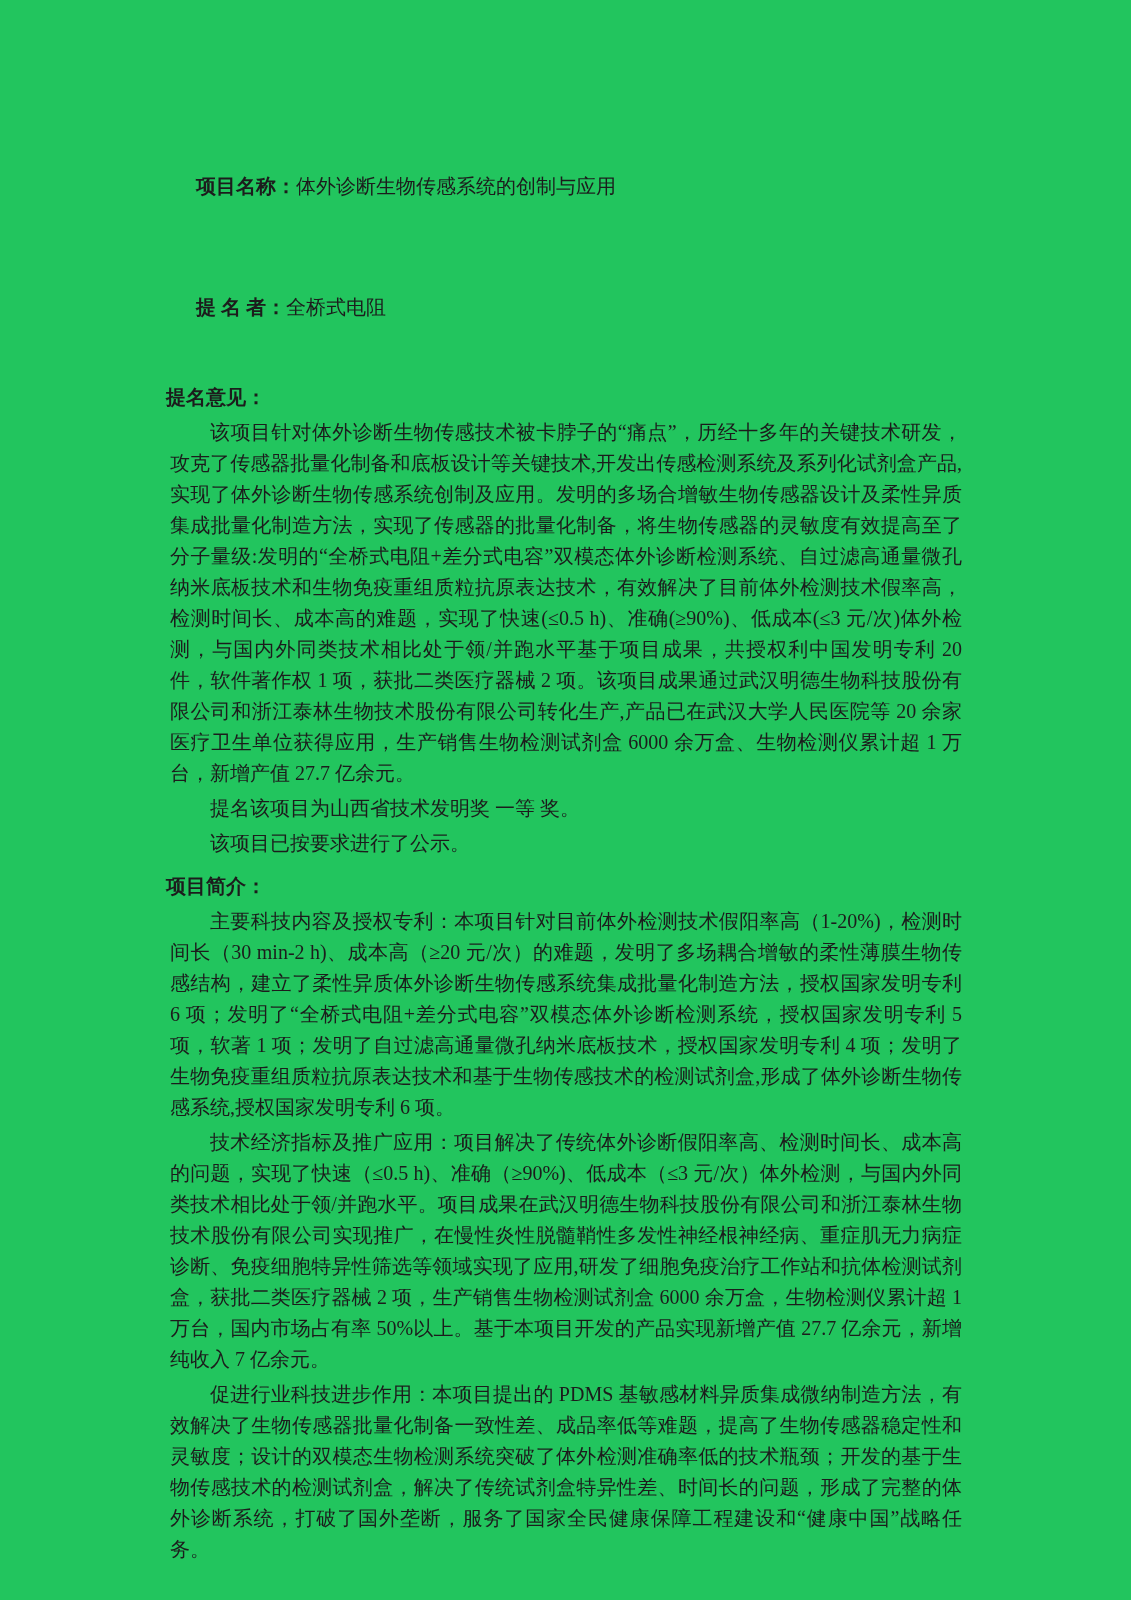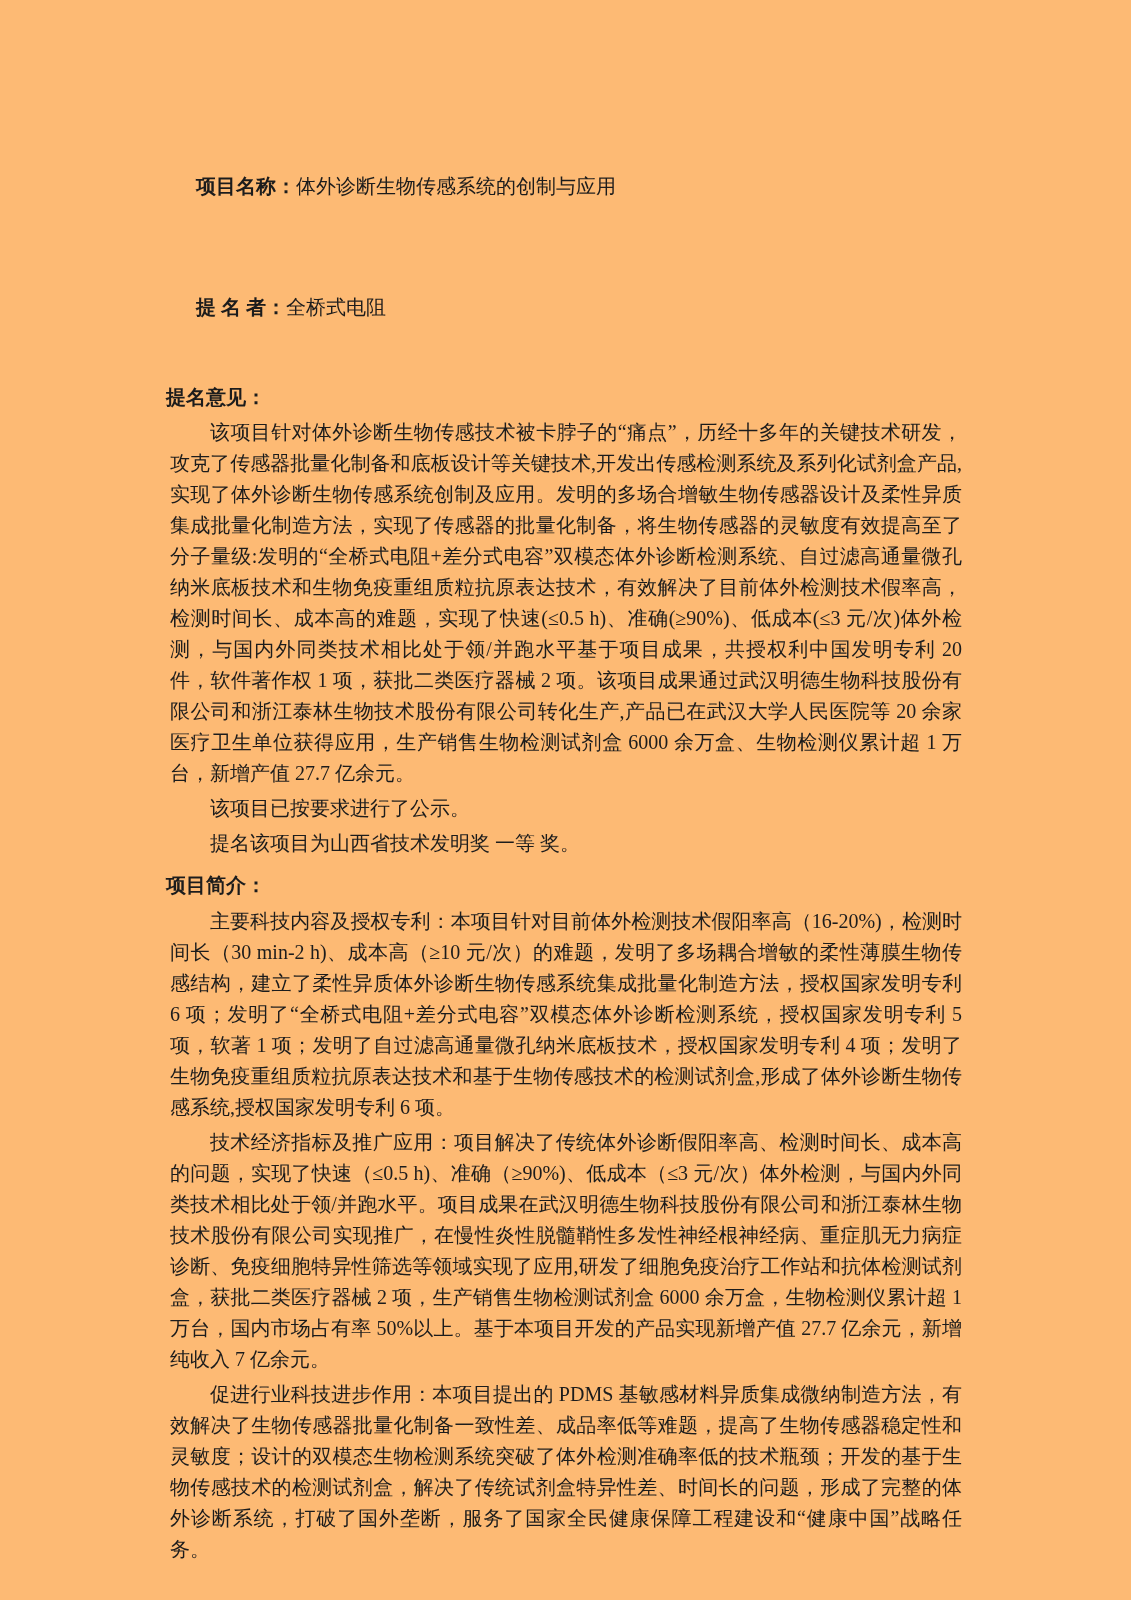--- a/index.html
+++ b/index.html
@@ -4,21 +4,21 @@
 <style>
   html, body {
     margin: 0;
     padding: 0;
     background: #ffffff;
   }
   .page {
     position: relative;
     width: 1131px;
     height: 1600px;
-    background: #fdba74;
+    background: #22c55e;
     overflow: hidden;
   }
   .content {
     position: absolute;
     left: 166px;
     top: 140px;
     width: 800px;
     font-family: "Liberation Serif", serif;
     font-size: 20px;
     line-height: 31px;
@@ -37,21 +37,20 @@
   }
   .section-heading {
     font-weight: 700;
     margin: 0;
   }
   .section-opinion .section-heading {
     margin-top: 28px;
   }
   .section-intro .section-heading {
     margin-top: 12px;
-    font-family: Liberation Mono, monospace;
   }
   p.para {
     margin: 4px;
     text-indent: 40px;
     white-space: pre-wrap;
   }
 </style>
 </head>
 <body>
 
@@ -62,25 +61,25 @@
       <span class="label">项目名称：</span><span class="value">体外诊断生物传感系统的创制与应用</span>
     </div>
 
     <div class="field">
       <span class="label">提 名 者：</span><span class="value">全桥式电阻</span>
     </div>
 
     <div class="section section-opinion">
       <div class="section-heading">提名意见：</div>
       <p class="para">该项目针对体外诊断生物传感技术被卡脖子的“痛点”，历经十多年的关键技术研发，攻克了传感器批量化制备和底板设计等关键技术,开发出传感检测系统及系列化试剂盒产品,实现了体外诊断生物传感系统创制及应用。发明的多场合增敏生物传感器设计及柔性异质集成批量化制造方法，实现了传感器的批量化制备，将生物传感器的灵敏度有效提高至了分子量级:发明的“全桥式电阻+差分式电容”双模态体外诊断检测系统、自过滤高通量微孔纳米底板技术和生物免疫重组质粒抗原表达技术，有效解决了目前体外检测技术假率高，检测时间长、成本高的难题，实现了快速(≤0.5 h)、准确(≥90%)、低成本(≤3 元/次)体外检测，与国内外同类技术相比处于领/并跑水平基于项目成果，共授权利中国发明专利 20 件，软件著作权 1 项，获批二类医疗器械 2 项。该项目成果通过武汉明德生物科技股份有限公司和浙江泰林生物技术股份有限公司转化生产,产品已在武汉大学人民医院等 20 余家医疗卫生单位获得应用，生产销售生物检测试剂盒 6000 余万盒、生物检测仪累计超 1 万台，新增产值 27.7 亿余元。</p>
+      <p class="para">提名该项目为山西省技术发明奖 一等 奖。</p>
       <p class="para">该项目已按要求进行了公示。</p>
-      <p class="para">提名该项目为山西省技术发明奖 一等 奖。</p>
     </div>
 
     <div class="section section-intro">
       <div class="section-heading">项目简介：</div>
-      <p class="para">主要科技内容及授权专利：本项目针对目前体外检测技术假阳率高（16-20%)，检测时间长（30 min-2 h)、成本高（≥10 元/次）的难题，发明了多场耦合增敏的柔性薄膜生物传感结构，建立了柔性异质体外诊断生物传感系统集成批量化制造方法，授权国家发明专利 6 项；发明了“全桥式电阻+差分式电容”双模态体外诊断检测系统，授权国家发明专利 5 项，软著 1 项；发明了自过滤高通量微孔纳米底板技术，授权国家发明专利 4 项；发明了生物免疫重组质粒抗原表达技术和基于生物传感技术的检测试剂盒,形成了体外诊断生物传感系统,授权国家发明专利 6 项。</p>
+      <p class="para">主要科技内容及授权专利：本项目针对目前体外检测技术假阳率高（1-20%)，检测时间长（30 min-2 h)、成本高（≥20 元/次）的难题，发明了多场耦合增敏的柔性薄膜生物传感结构，建立了柔性异质体外诊断生物传感系统集成批量化制造方法，授权国家发明专利 6 项；发明了“全桥式电阻+差分式电容”双模态体外诊断检测系统，授权国家发明专利 5 项，软著 1 项；发明了自过滤高通量微孔纳米底板技术，授权国家发明专利 4 项；发明了生物免疫重组质粒抗原表达技术和基于生物传感技术的检测试剂盒,形成了体外诊断生物传感系统,授权国家发明专利 6 项。</p>
       <p class="para">技术经济指标及推广应用：项目解决了传统体外诊断假阳率高、检测时间长、成本高的问题，实现了快速（≤0.5 h)、准确（≥90%)、低成本（≤3 元/次）体外检测，与国内外同类技术相比处于领/并跑水平。项目成果在武汉明德生物科技股份有限公司和浙江泰林生物技术股份有限公司实现推广，在慢性炎性脱髓鞘性多发性神经根神经病、重症肌无力病症诊断、免疫细胞特异性筛选等领域实现了应用,研发了细胞免疫治疗工作站和抗体检测试剂盒，获批二类医疗器械 2 项，生产销售生物检测试剂盒 6000 余万盒，生物检测仪累计超 1 万台，国内市场占有率 50%以上。基于本项目开发的产品实现新增产值 27.7 亿余元，新增纯收入 7 亿余元。</p>
       <p class="para">促进行业科技进步作用：本项目提出的 PDMS 基敏感材料异质集成微纳制造方法，有效解决了生物传感器批量化制备一致性差、成品率低等难题，提高了生物传感器稳定性和灵敏度；设计的双模态生物检测系统突破了体外检测准确率低的技术瓶颈；开发的基于生物传感技术的检测试剂盒，解决了传统试剂盒特异性差、时间长的问题，形成了完整的体外诊断系统，打破了国外垄断，服务了国家全民健康保障工程建设和“健康中国”战略任务。</p>
     </div>
 
   </div>
 </div>
 
 </body></html>

